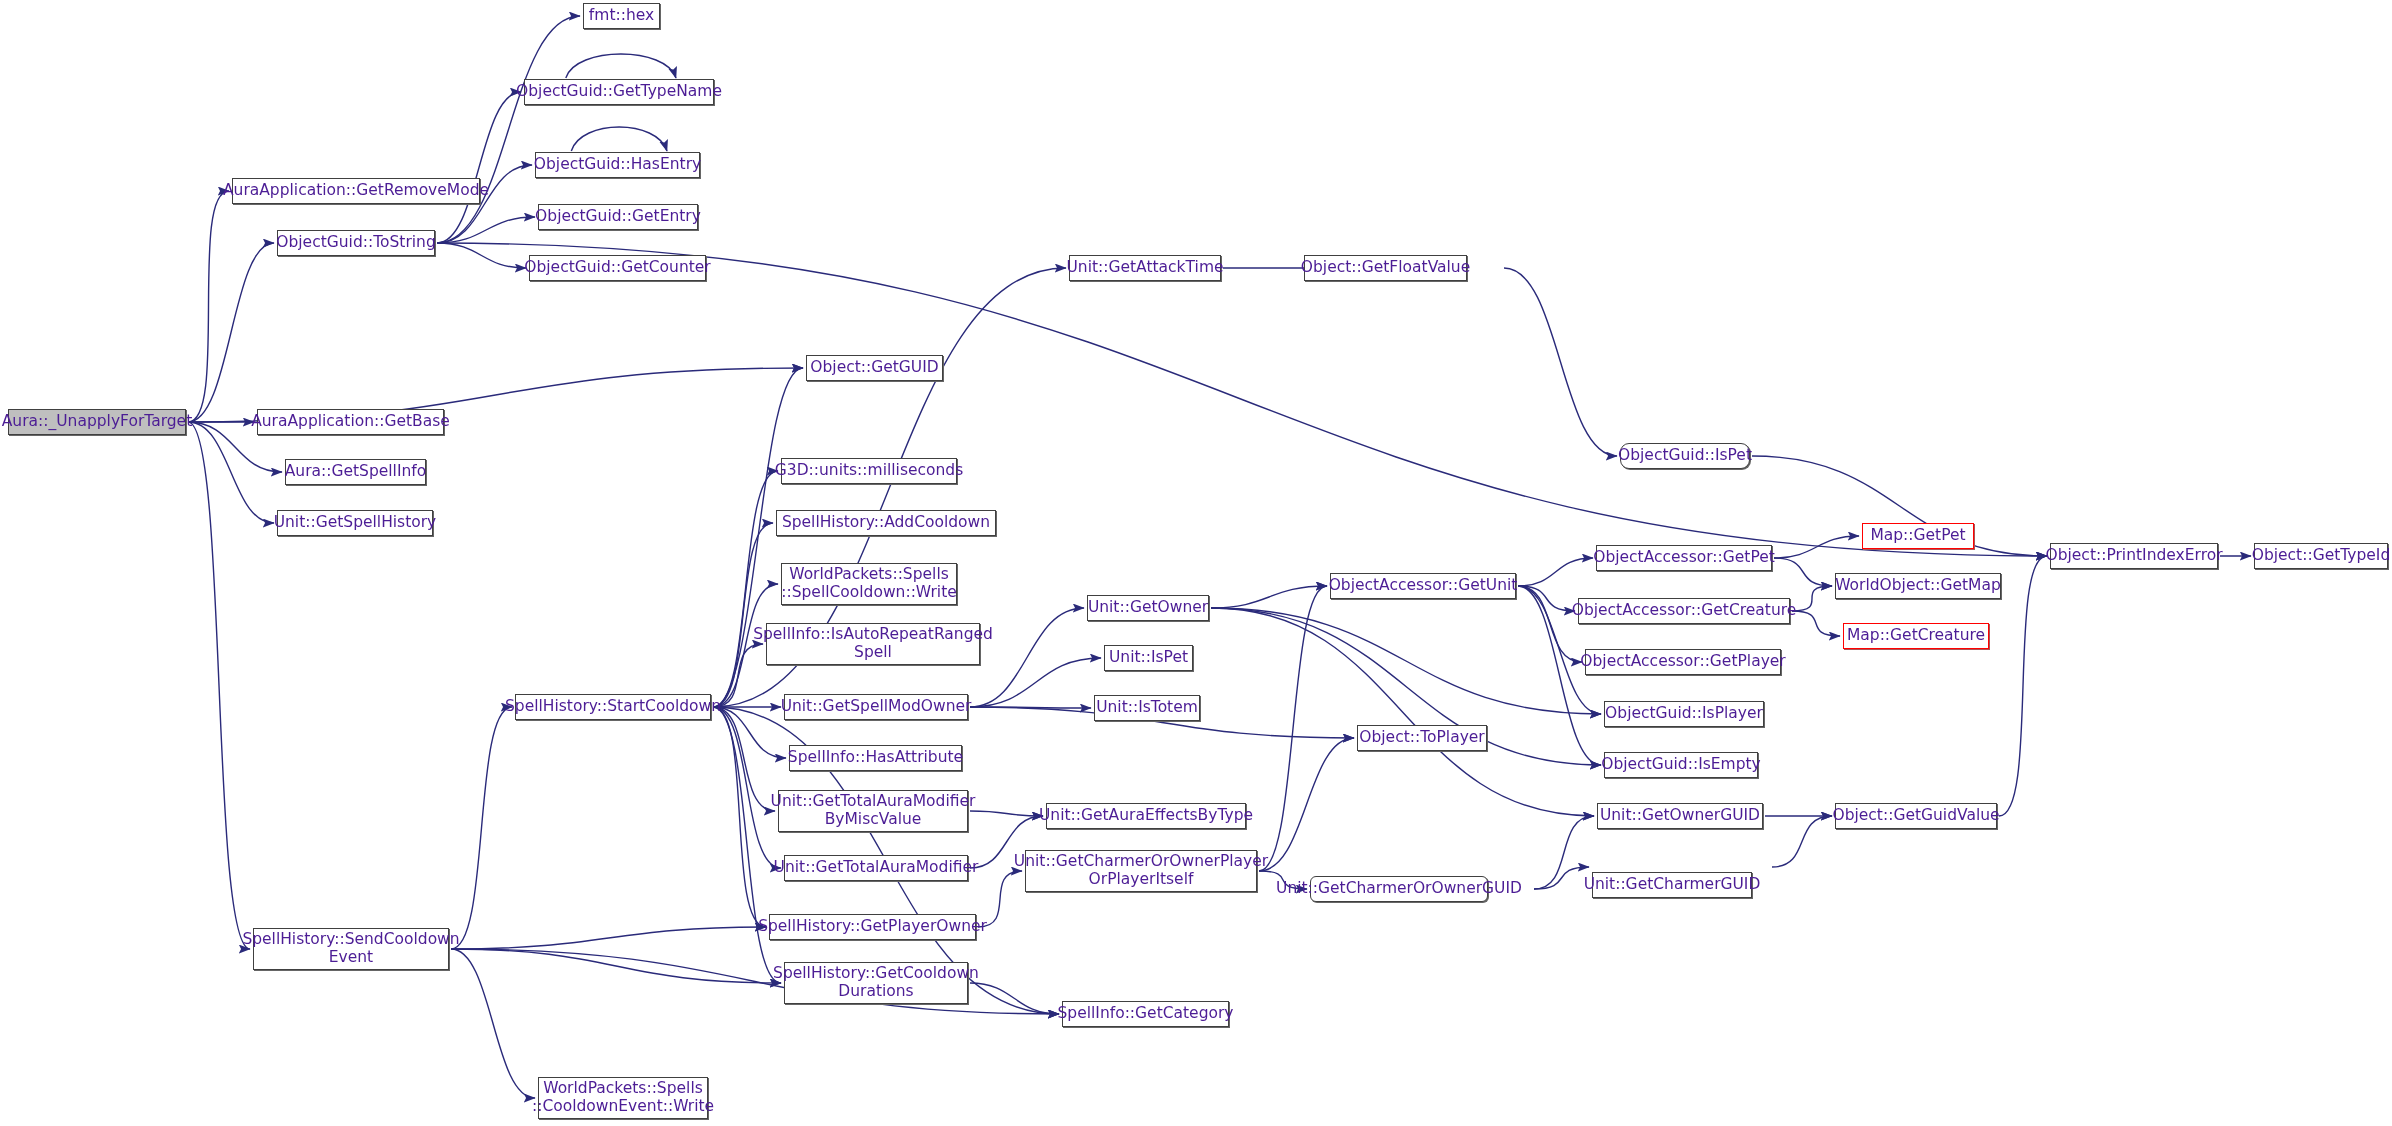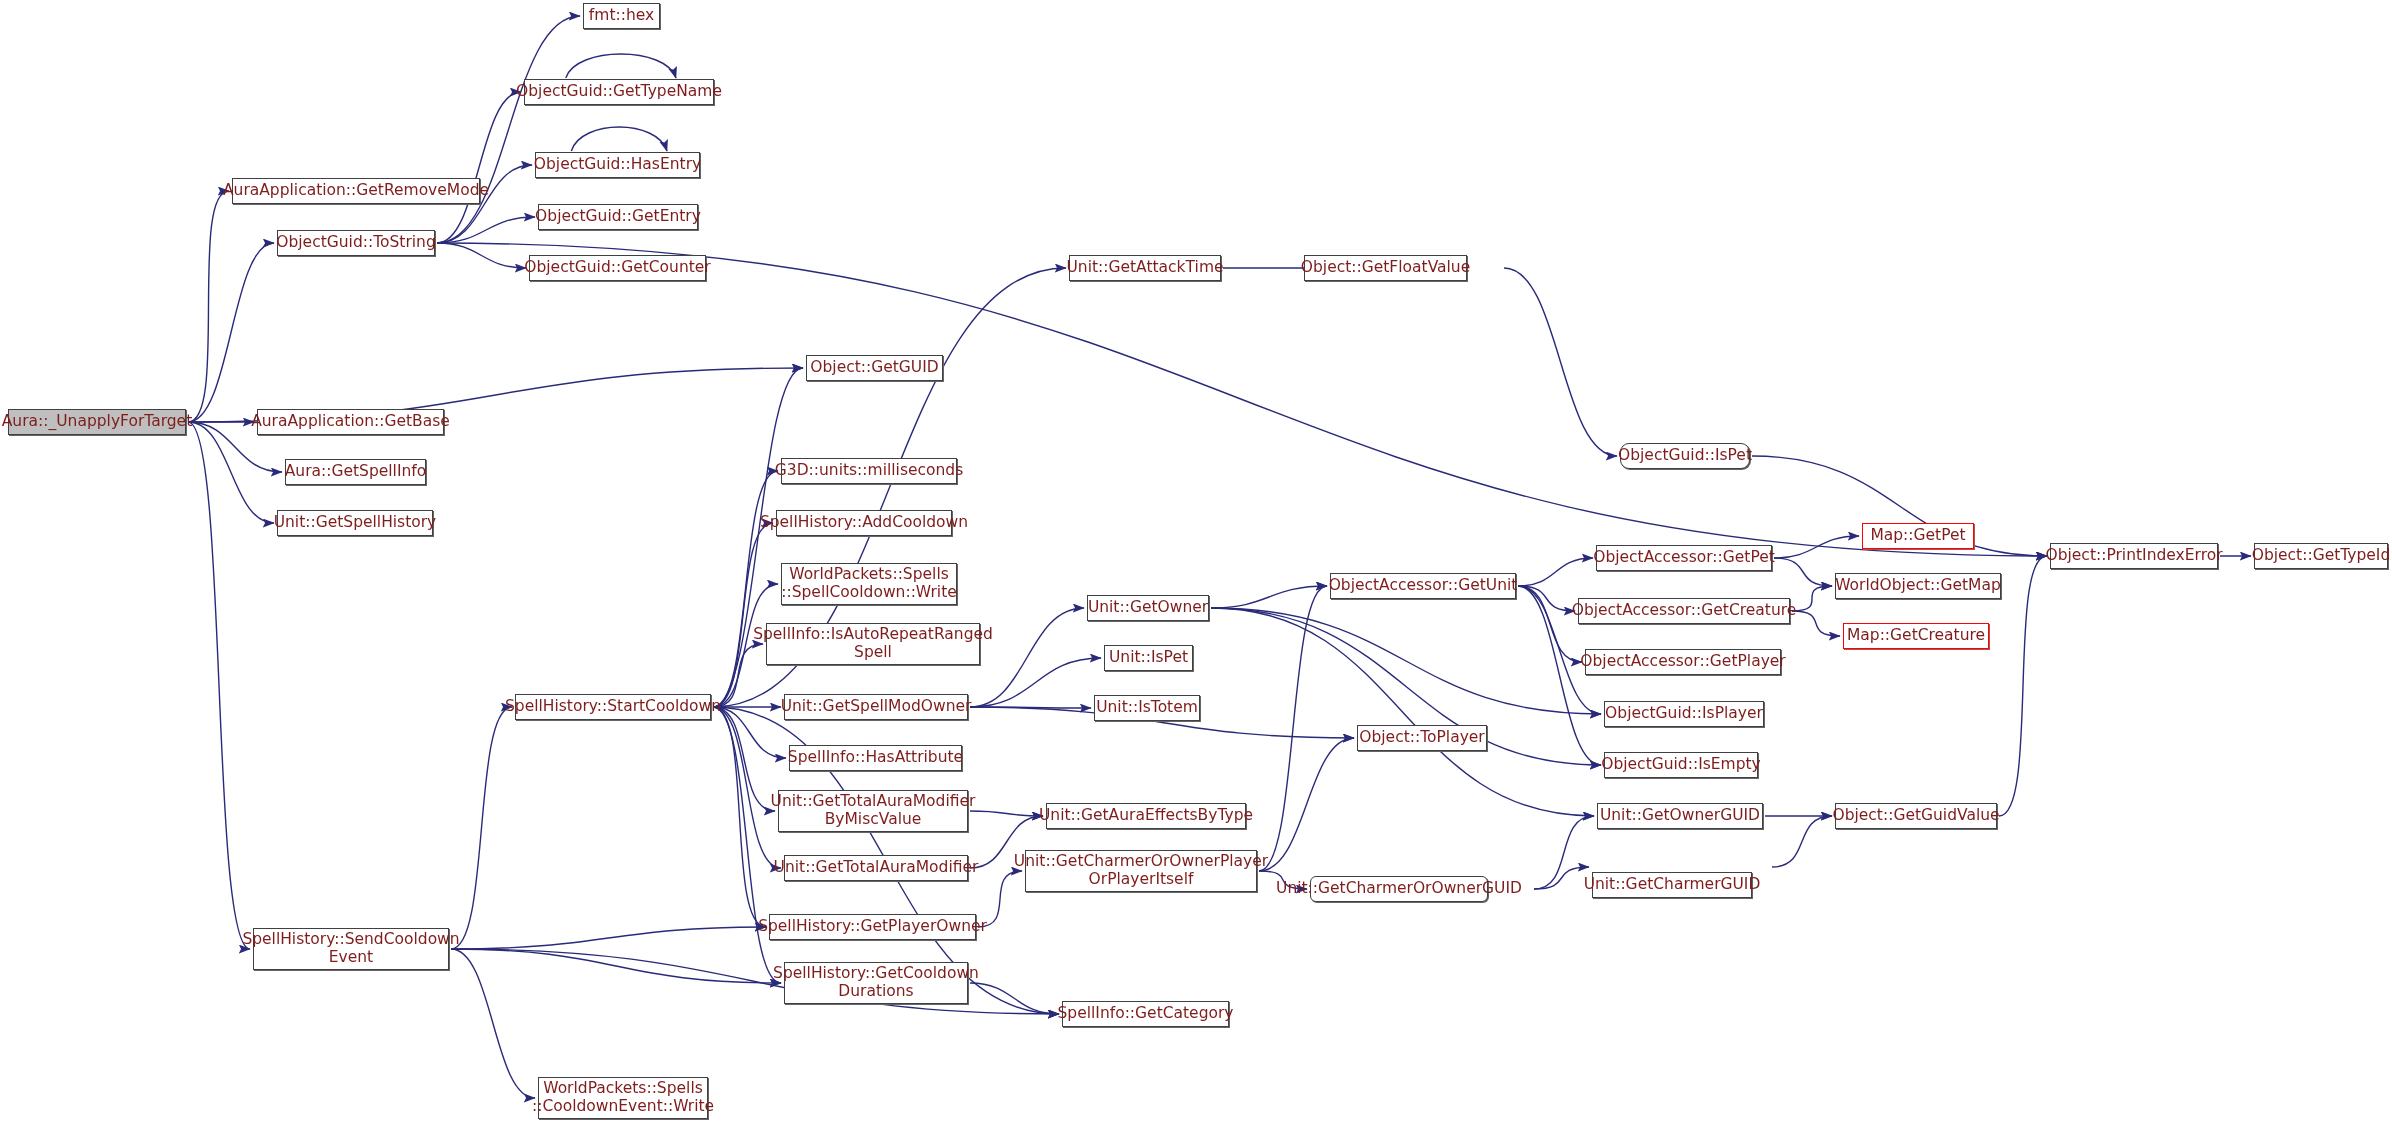--- a/index.html
+++ b/index.html
@@ -14,21 +14,21 @@
   }
   svg.edges{
     position:absolute;left:0;top:0;width:2392px;height:1126px;
     pointer-events:none;
   }
   .node{
     position:absolute;
     box-sizing:border-box;
     border:1px solid #404040;
     background:#ffffff;
-    color:#7f1d1d;
+    color:#4c1d95;
     display:flex;
     align-items:center;
     justify-content:center;
     text-align:center;
     font-size:15.5px;
     line-height:1.15;
     letter-spacing:0px;
     white-space:pre-line;
     padding:0 4px;
     box-shadow:1px 1px 0 0 #666;
@@ -131,21 +131,21 @@
       <div class="node" style="left: 583px; top: 3px; width: 77px; height: 26px;">fmt::hex</div>
       <div class="node" style="left: 524px; top: 79px; width: 190px; height: 26px;">ObjectGuid::GetTypeName</div>
       <div class="node" style="left: 535px; top: 152px; width: 165px; height: 26px;">ObjectGuid::HasEntry</div>
       <div class="node" style="left: 538px; top: 204px; width: 160px; height: 26px;">ObjectGuid::GetEntry</div>
       <div class="node" style="left: 529px; top: 255px; width: 177px; height: 26px;">ObjectGuid::GetCounter</div>
       <div class="node" style="left: 806px; top: 355px; width: 137px; height: 26px;">Object::GetGUID</div>
       <div class="node" style="left: 1069px; top: 255px; width: 152px; height: 26px;">Unit::GetAttackTime</div>
       <div class="node" style="left: 1304px; top: 255px; width: 163px; height: 26px;">Object::GetFloatValue</div>
       <div class="node" style="left: 1620px; top: 443px; width: 130px; height: 26px; border-radius: 9px;">ObjectGuid::IsPet</div>
       <div class="node" style="left: 781px; top: 458px; width: 176px; height: 26px;">G3D::units::milliseconds</div>
-      <div class="node" style="left: 776px; top: 510px; width: 176px; height: 26px;">SpellHistory::AddCooldown</div>
+      <div class="node" style="left: 776px; top: 510px; width: 220px; height: 26px;">SpellHistory::AddCooldown</div>
       <div class="node" style="left: 781px; top: 563px; width: 176px; height: 42px;">WorldPackets::Spells
 ::SpellCooldown::Write</div>
       <div class="node" style="left: 766px; top: 623px; width: 214px; height: 42px;">SpellInfo::IsAutoRepeatRanged
 Spell</div>
       <div class="node" style="left: 515px; top: 694px; width: 196px; height: 26px;">SpellHistory::StartCooldown</div>
       <div class="node" style="left: 784px; top: 694px; width: 184px; height: 26px;">Unit::GetSpellModOwner</div>
       <div class="node" style="left: 789px; top: 745px; width: 173px; height: 26px;">SpellInfo::HasAttribute</div>
       <div class="node" style="left: 778px; top: 790px; width: 190px; height: 42px;">Unit::GetTotalAuraModifier
 ByMiscValue</div>
       <div class="node" style="left: 784px; top: 855px; width: 184px; height: 26px;">Unit::GetTotalAuraModifier</div>

